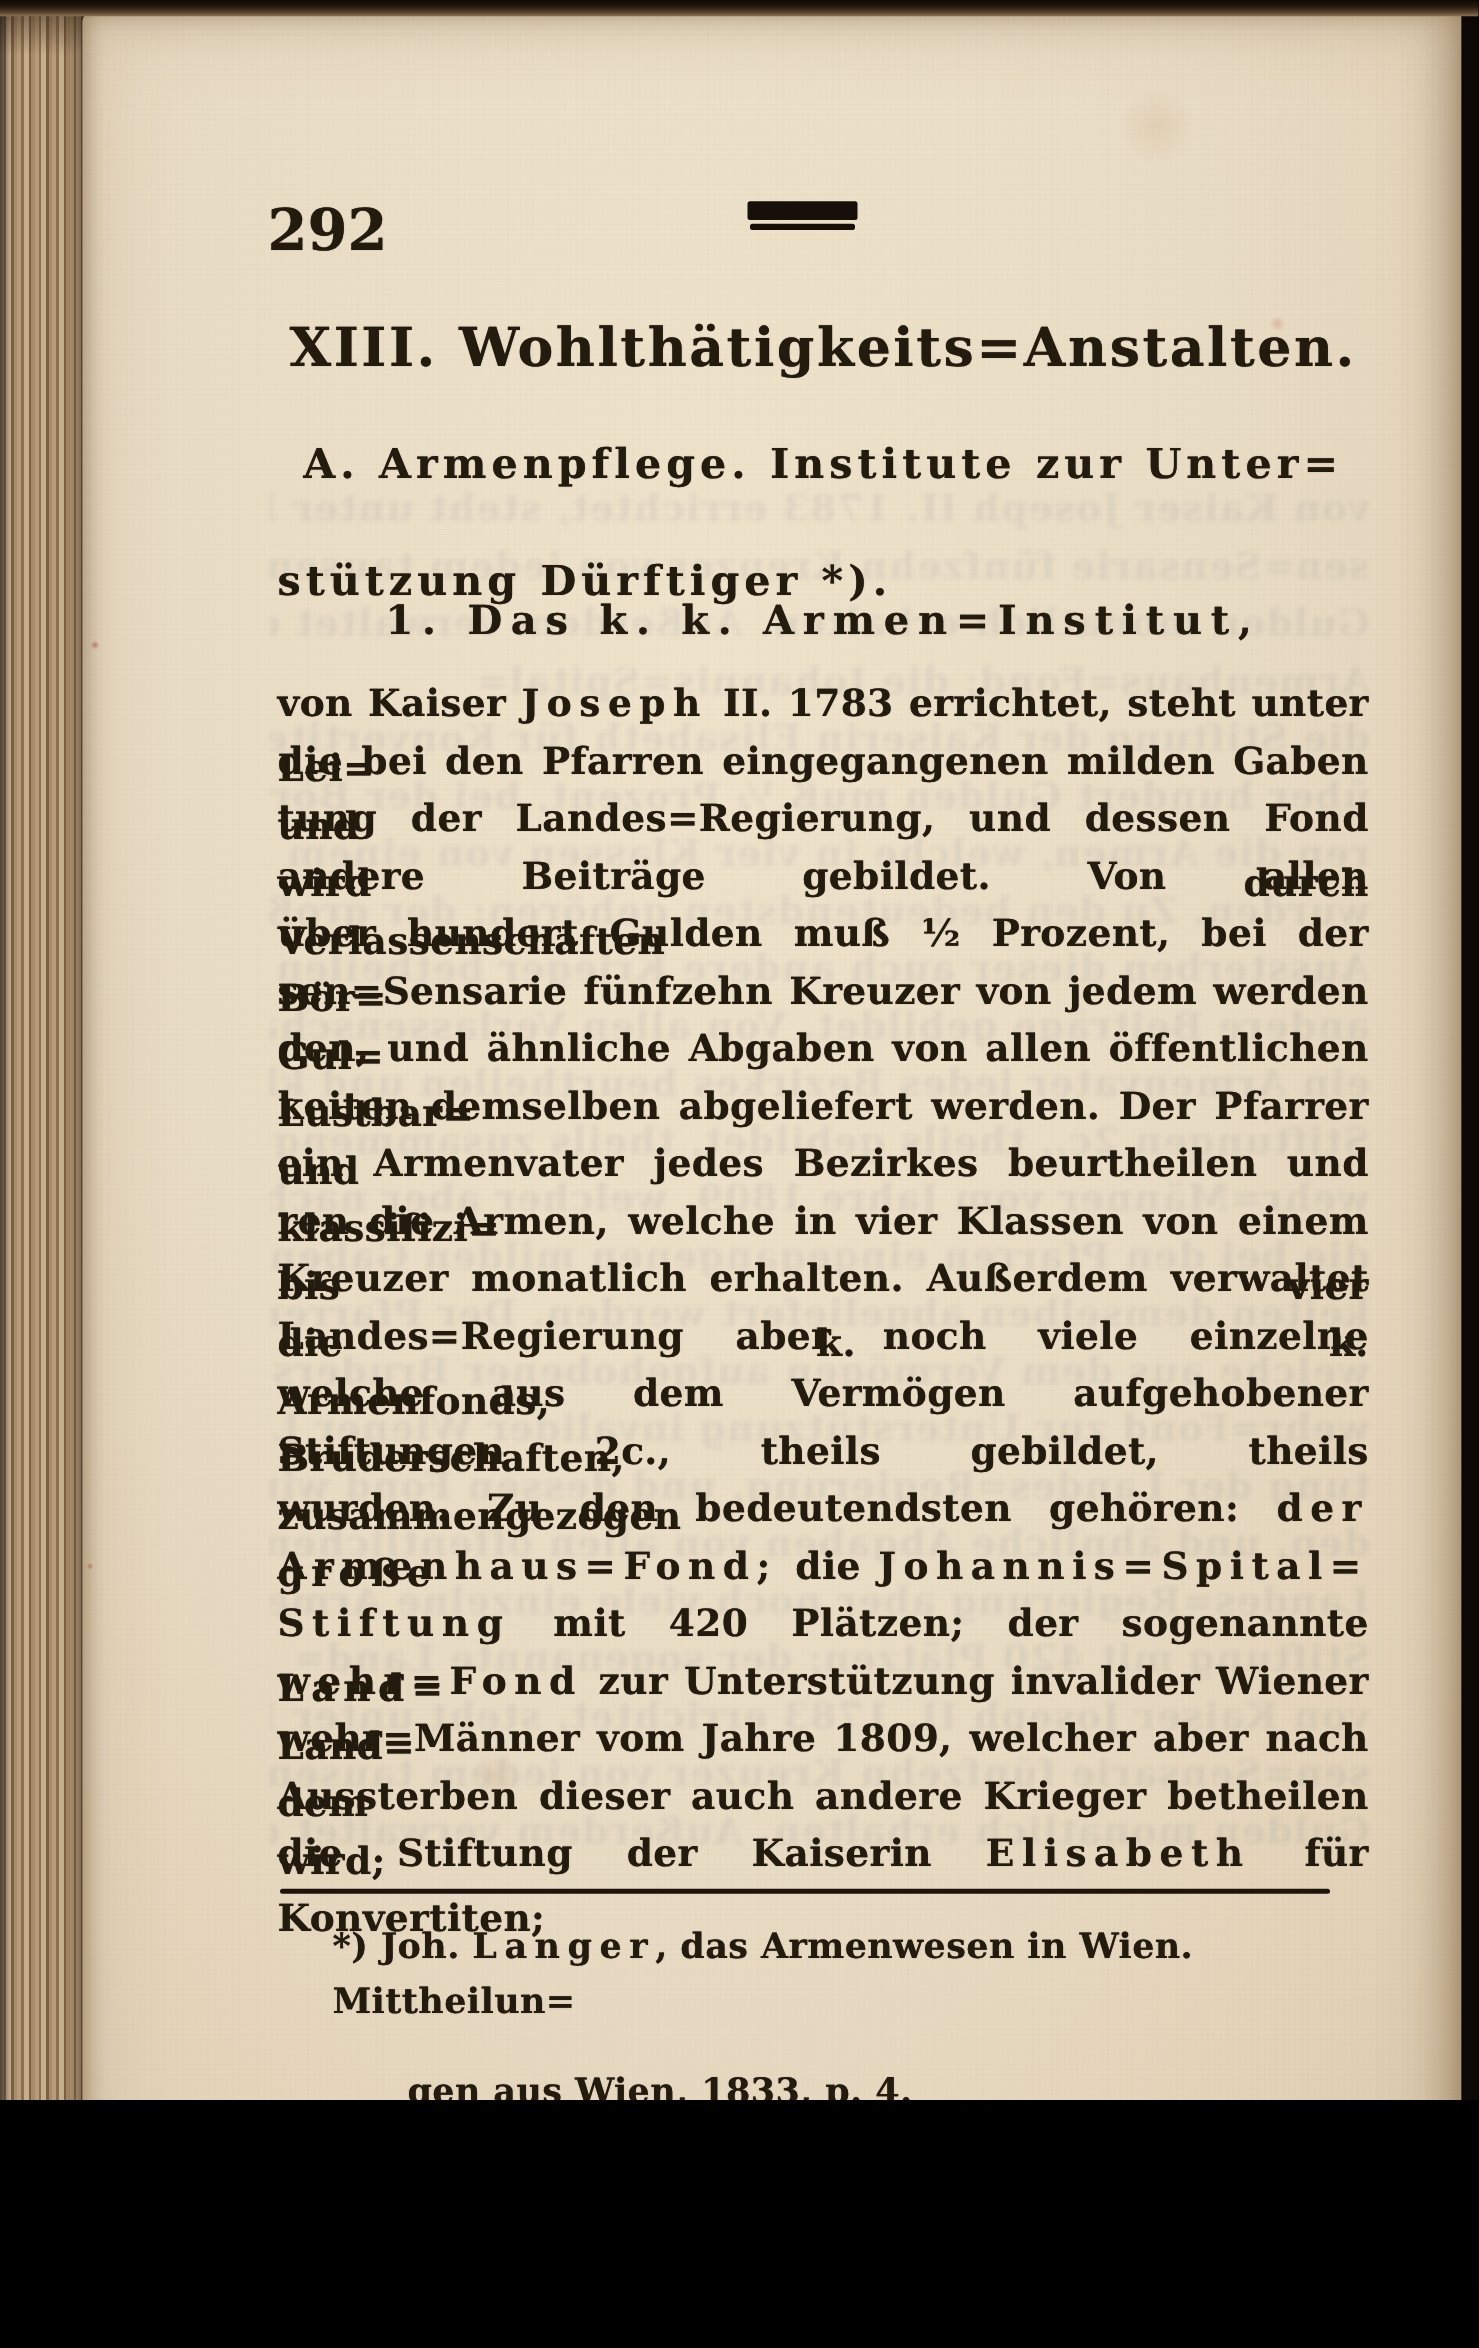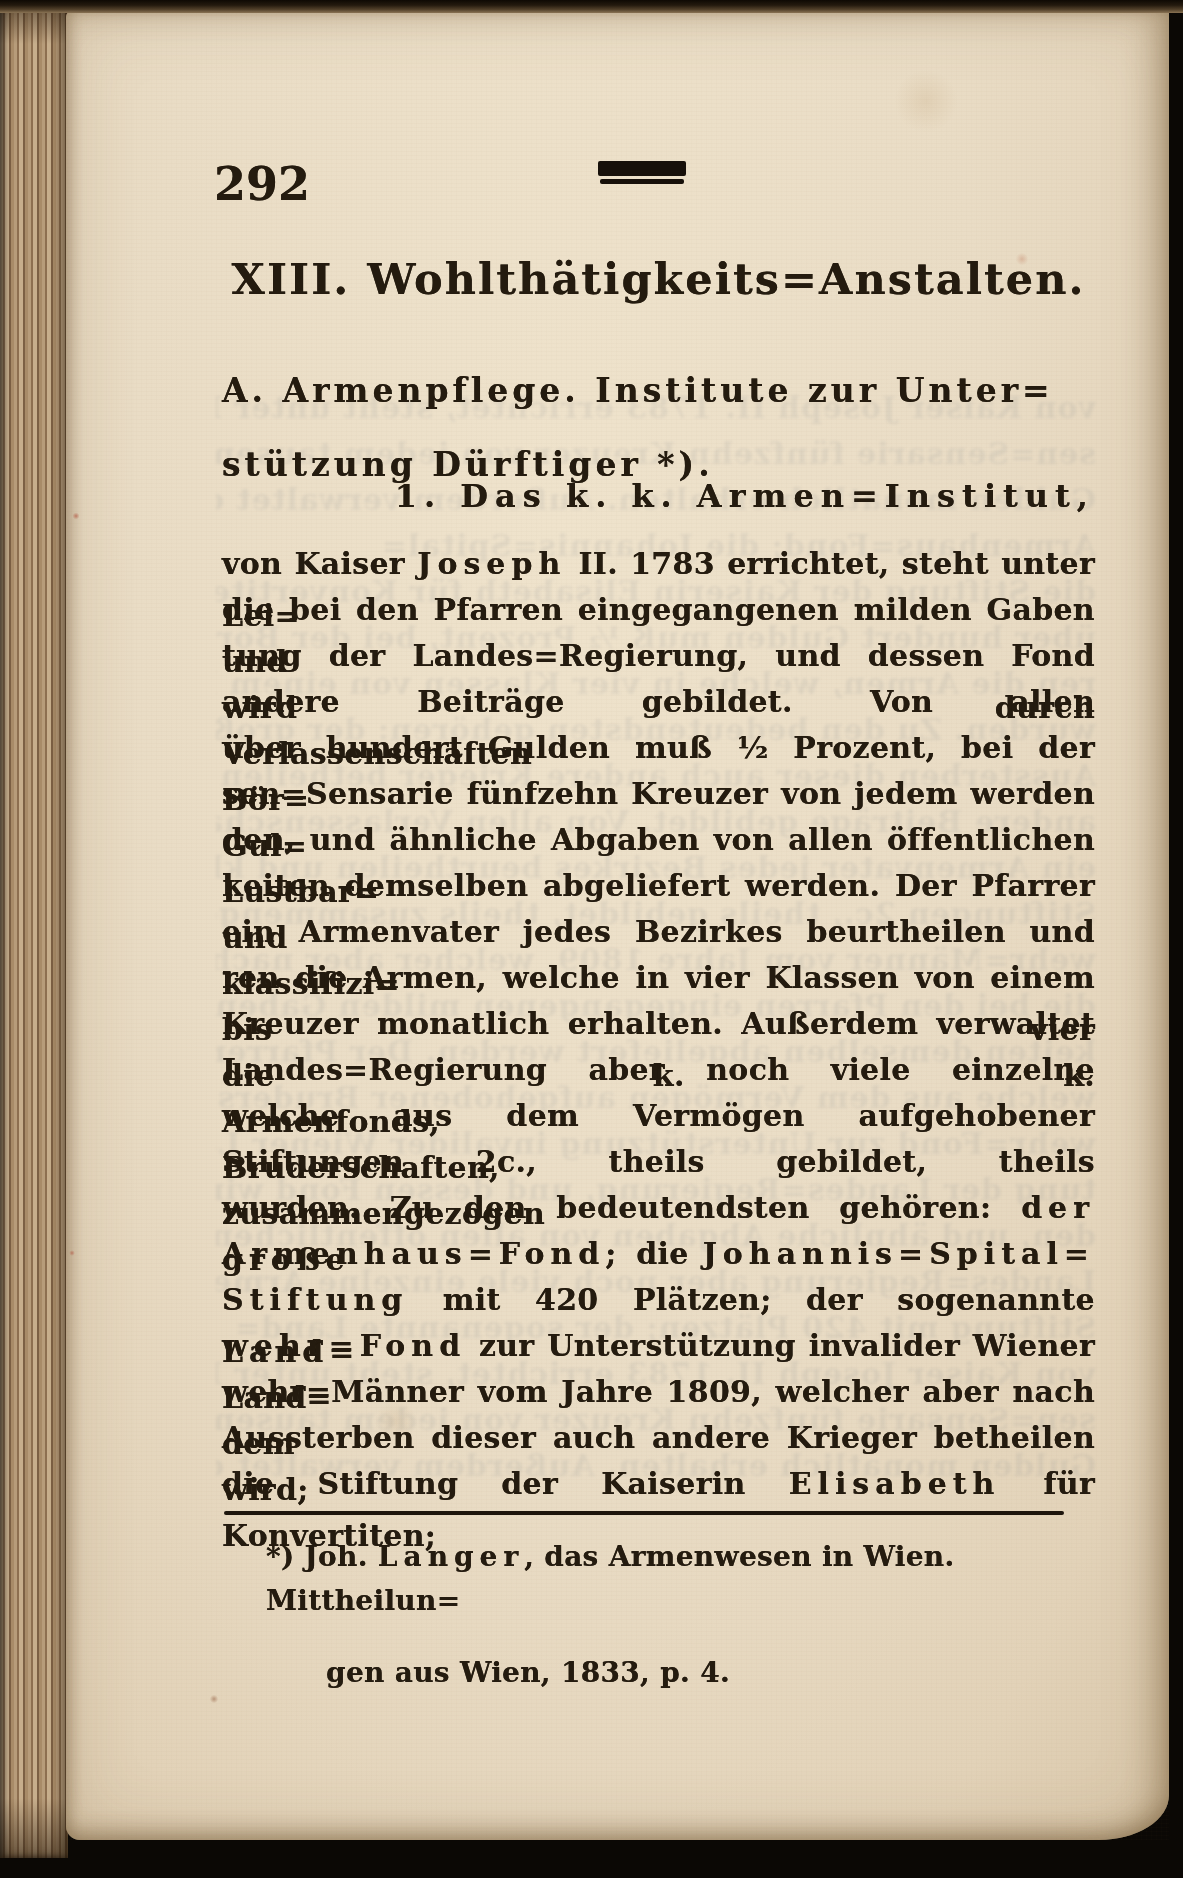--- a/index.html
+++ b/index.html
@@ -1,16 +1,16 @@
 <!DOCTYPE html>
 <html><head>
 <meta charset="utf-8">
 <style>
   html,body{margin:0;padding:0;background:#000;}
-  .scan{position:relative;width:1183px;height:1878px;background:#0b0805;overflow:hidden;
+  .scan{position:relative;width:1183px;height:1680px;background:#0b0805;overflow:hidden;
         font-family:"DejaVu Serif","Liberation Serif",serif;}
   
   .edge-stack{position:absolute;left:0;top:4px;width:68px;height:1854px;
     background:
       linear-gradient(180deg,rgba(40,26,12,.55) 0,rgba(0,0,0,0) 40px),
       linear-gradient(0deg,rgba(40,26,12,.55) 0,rgba(0,0,0,0) 60px),
       repeating-linear-gradient(90deg,#b79c7a 0 3px,#8d6f50 3px 5px,#c7ae8c 5px 9px,#7c6044 9px 11px,#a88b68 11px 14px);
     box-shadow:inset -8px 0 10px rgba(40,25,10,.5), inset 4px 0 6px rgba(0,0,0,.6);}
   .top-edge{position:absolute;top:0;left:0;width:1183px;height:13px;
     background:linear-gradient(180deg,#0e0903 0%,#241a0e 40%,#55432c 75%,#8a7354 100%);}
@@ -38,23 +38,23 @@
     color:rgba(90,102,118,.55);opacity:.17;filter:blur(1.6px);
     transform:scaleX(-1);white-space:nowrap;overflow:hidden;text-align:justify;}
   
   .ink{color:#241b0f;text-shadow:0 0 .6px rgba(36,27,15,.85);}
   .page-number{position:absolute;left:148px;top:146px;font-size:46px;font-weight:bold;}
   .ornament{position:absolute;left:532px;top:150px;width:88px;}
   .ornament .bar1{width:88px;height:15px;background:#17100a;border-radius:2px;}
   .ornament .bar2{width:84px;height:5px;background:#17100a;margin:3px 0 0 2px;border-radius:2px;}
   .block{position:absolute;left:156px;width:873px;}
   .chapter{top:243px;text-align:center;font-size:43px;font-weight:bold;letter-spacing:2px;}
-  .sec1{top:360px;text-align:left;font-size:33px;font-weight:bold;letter-spacing:4px;}
+  .sec1{top:340px;text-align:center;font-size:33px;font-weight:bold;letter-spacing:4px;}
   .sec2{top:394px;text-align:left;font-size:33px;font-weight:bold;letter-spacing:4px;margin-top:40px;}
-  .article{top:466px;text-align:right;font-size:32px;font-weight:bold;letter-spacing:7px;}
+  .article{top:466px;text-align:center;font-size:32px;font-weight:bold;letter-spacing:7px;}
   .bodytext{top:527px;}
   .body-line{font-size:30px;line-height:52px;height:46px;font-weight:bold;
     text-align:justify;text-align-last:justify;letter-spacing:.3px;}
   .gesperrt{letter-spacing:6px;}
   .fn-rule{position:absolute;left:158px;top:1500px;width:840px;height:4px;background:#1d150c;border-radius:2px;}
   .footnote{top:1524px;}
   .footnote-line{font-size:28px;line-height:44px;font-weight:bold;letter-spacing:.3px;}
   .footnote-line.fn0{padding-left:44px;}
   .footnote-line.fn1{padding-left:104px;margin-top:28px;}
 </style>

